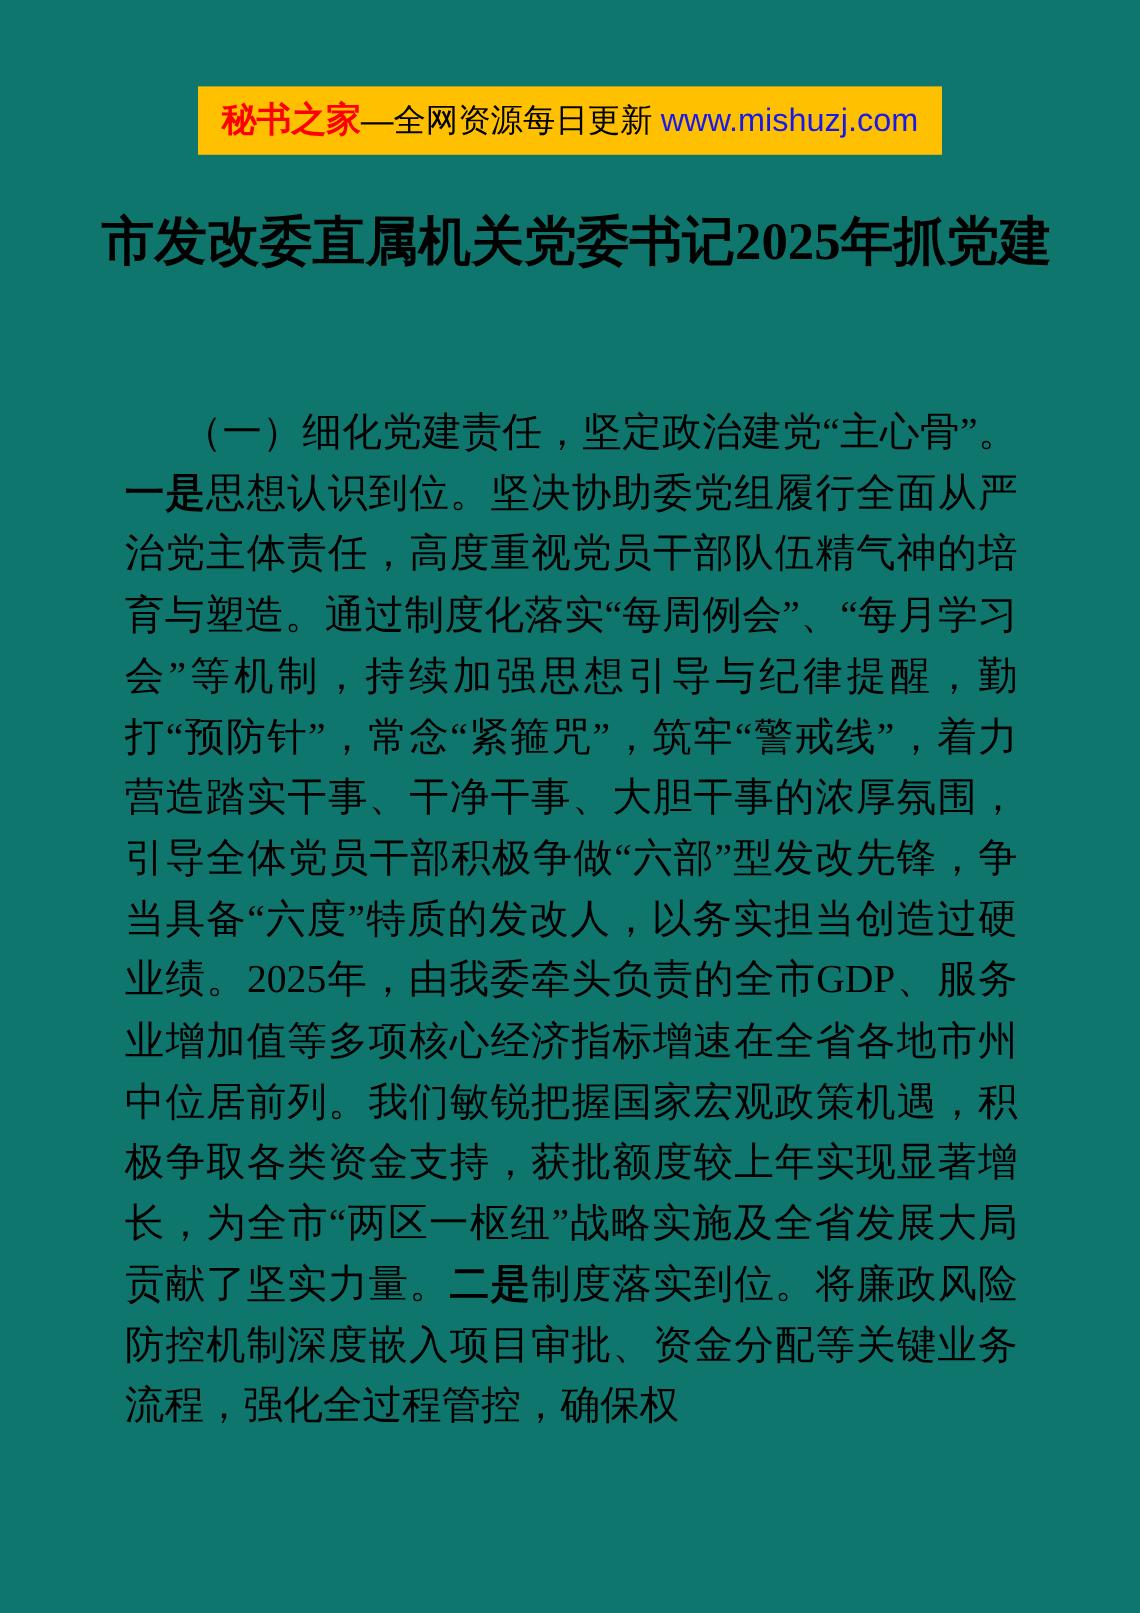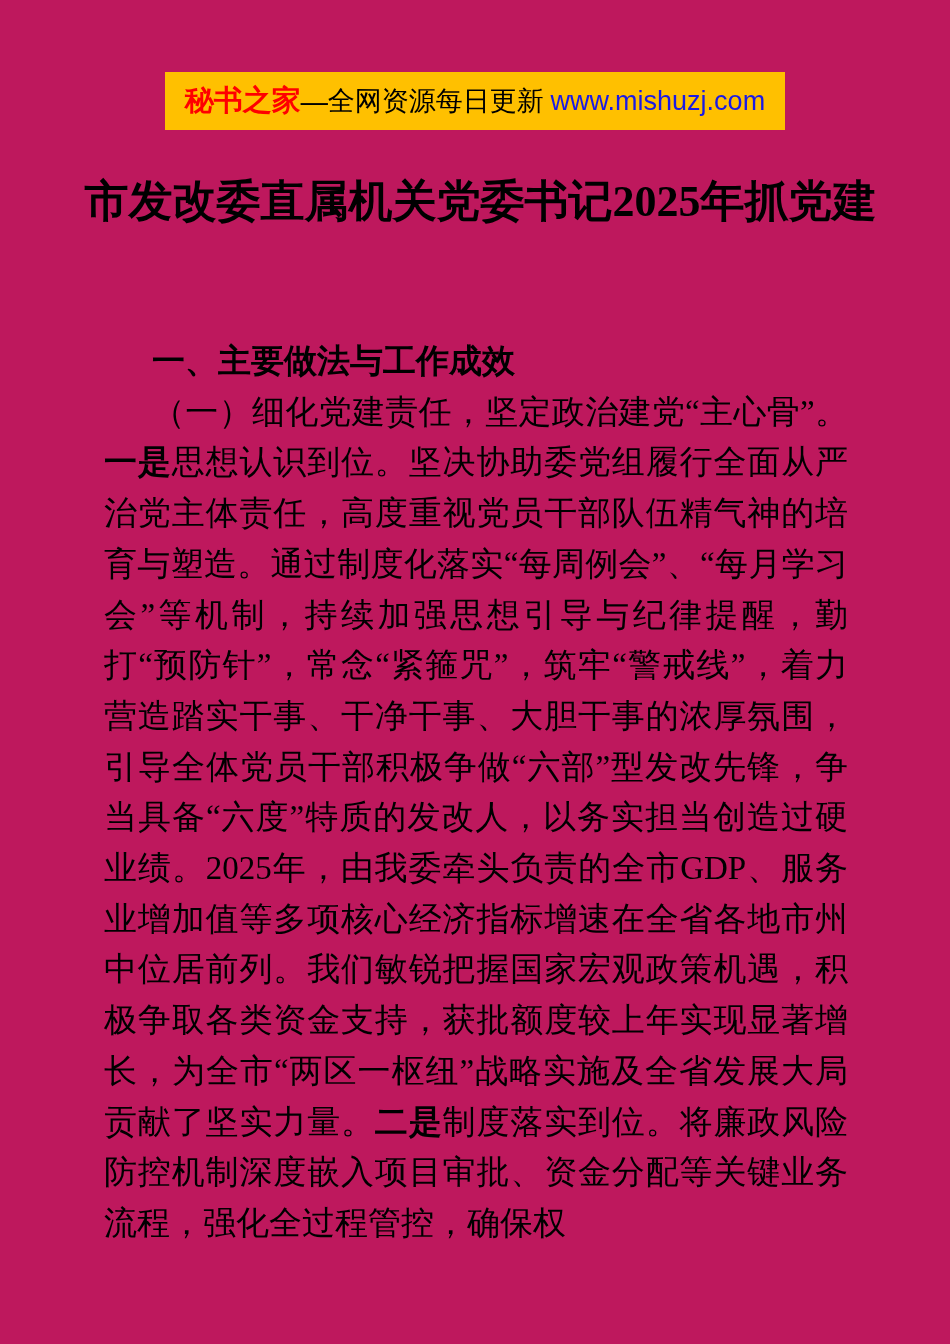--- a/index.html
+++ b/index.html
@@ -4,21 +4,21 @@
 <style>
   html, body {
     margin: 0;
     padding: 0;
     background: #ffffff;
   }
   .page {
     position: relative;
     width: 950px;
     height: 1344px;
-    background: #be185d;
+    background: #0f766e;
     overflow: hidden;
     font-family: "Liberation Serif", "DejaVu Serif", serif;
     color: #000000;
   }
   
   .banner {
     position: absolute;
     top: 72px;
     left: 0;
     width: 100%;
@@ -92,17 +92,16 @@
 
   <div class="banner">
     <span class="hl" style="background: rgb(255, 192, 0);"><span class="site" style="color: rgb(255, 0, 0);">秘书之家</span><span class="dash">—</span><span class="tagline">全网资源每日更新</span><span class="tagline">&nbsp;</span><span class="url" style="color: rgb(26, 26, 230);">www.mishuzj.com</span></span>
   </div>
 
   <h1 class="doc-title">
     <span class="tl">市发改委直属机关党委书记2025年抓党建</span>
   </h1>
 
   <div class="content">
-      <p><span class="b">一、主要做法与工作成效</span></p>
       <p><span>（一）细化党建责任，坚定政治建党“主心骨”。</span><span class="b">一是</span><span>思想认识到位。坚决协助委党组履行全面从严治党主体责任，高度重视党员干部队伍精气神的培育与塑造。通过制度化落实“每周例会”、“每月学习会”等机制，持续加强思想引导与纪律提醒，勤打“预防针”，常念“紧箍咒”，筑牢“警戒线”，着力营造踏实干事、干净干事、大胆干事的浓厚氛围，引导全体党员干部积极争做“六部”型发改先锋，争当具备“六度”特质的发改人，以务实担当创造过硬业绩。2025年，由我委牵头负责的全市GDP、服务业增加值等多项核心经济指标增速在全省各地市州中位居前列。我们敏锐把握国家宏观政策机遇，积极争取各类资金支持，获批额度较上年实现显著增长，为全市“两区一枢纽”战略实施及全省发展大局贡献了坚实力量。</span><span class="b">二是</span><span>制度落实到位。将廉政风险防控机制深度嵌入项目审批、资金分配等关键业务流程，强化全过程管控，确保权</span></p>
     </div>
 
 </div>
 
 </body></html>

